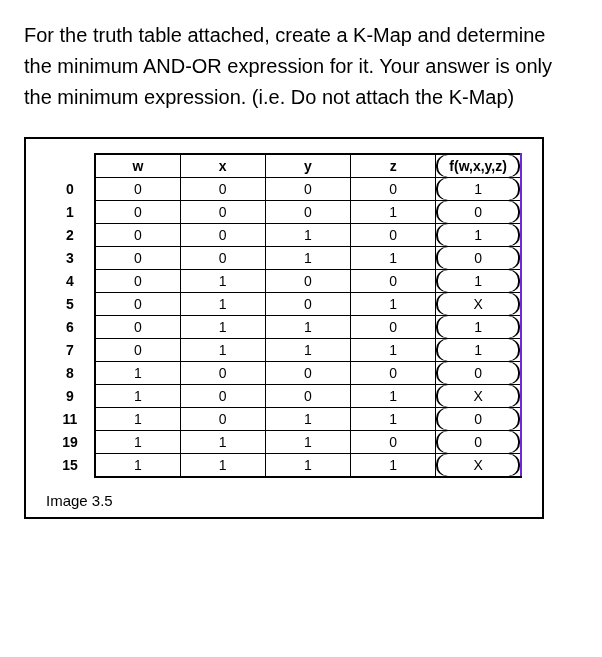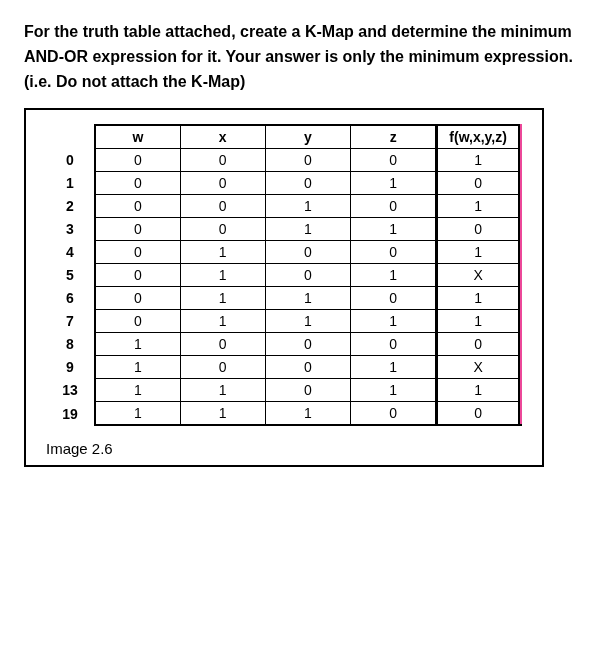--- a/index.html
+++ b/index.html
@@ -5,24 +5,24 @@
     * { box-sizing: border-box; }
     body {
       margin: 0;
       padding: 20px 24px;
       font-family: -apple-system, Helvetica, Arial, sans-serif;
       color: #000;
       background: #fff;
       width: 602px;
     }
     .prompt {
-      font-size: 16px;
+      font-size: 20px;
       line-height: 1.55;
-      margin-bottom: 14px;
-      font-weight: 700;
+      margin-bottom: 24px;
+      font-weight: 400;
     }
     .figure-wrap {
       border: 2px solid #000;
       padding: 14px 20px 8px 20px;
       width: 520px;
     }
     table {
       border-collapse: collapse;
       width: 100%;
     }
@@ -48,21 +48,21 @@
     td.cell, th.cell {
       border: 1px solid #000;
       width: 80px;
     }
     th.cell {
       font-weight: 700;
       border-top: 2px solid #000;
     }
     
     th.cell.first, td.cell.first { border-left: 2px solid #000; }
-    th.cell.last,  td.cell.last  { border-right: 2px solid #ec4899; }
+    th.cell.last,  td.cell.last  { border-right: 2px solid #6d28d9; border-radius: 10px; }
     th.cell { border-bottom: 1px solid #000; }
     
     thead th.cell { border-top: 2px solid #000; }
     
     tbody tr:last-child td.cell { border-bottom: 2px solid #000; }
     
     th.cell.last, td.cell.last {
       box-shadow: inset 2px 0 0 #000, inset -2px 0 0 #000;
     }
     .caption {
@@ -163,31 +163,39 @@
         </tr>
         <tr>
           <td class="idx">9</td>
           <td class="cell first">1</td>
           <td class="cell">0</td>
           <td class="cell">0</td>
           <td class="cell">1</td>
           <td class="cell last">X</td>
         </tr>
         <tr>
-          <td class="idx">13</td>
-          <td class="cell first">1</td>
-          <td class="cell">1</td>
-          <td class="cell">0</td>
-          <td class="cell">1</td>
-          <td class="cell last">1</td>
+          <td class="idx">11</td>
+          <td class="cell first">1</td>
+          <td class="cell">0</td>
+          <td class="cell">1</td>
+          <td class="cell">1</td>
+          <td class="cell last">0</td>
         </tr>
         <tr>
           <td class="idx">19</td>
           <td class="cell first">1</td>
           <td class="cell">1</td>
           <td class="cell">1</td>
           <td class="cell">0</td>
           <td class="cell last">0</td>
+        </tr>
+        <tr>
+          <td class="idx">15</td>
+          <td class="cell first">1</td>
+          <td class="cell">1</td>
+          <td class="cell">1</td>
+          <td class="cell">1</td>
+          <td class="cell last">X</td>
         </tr>
       </tbody>
   </table>
-  <div class="caption">Image 2.6</div>
+  <div class="caption">Image 3.5</div>
 </div>
 
 </body></html>

